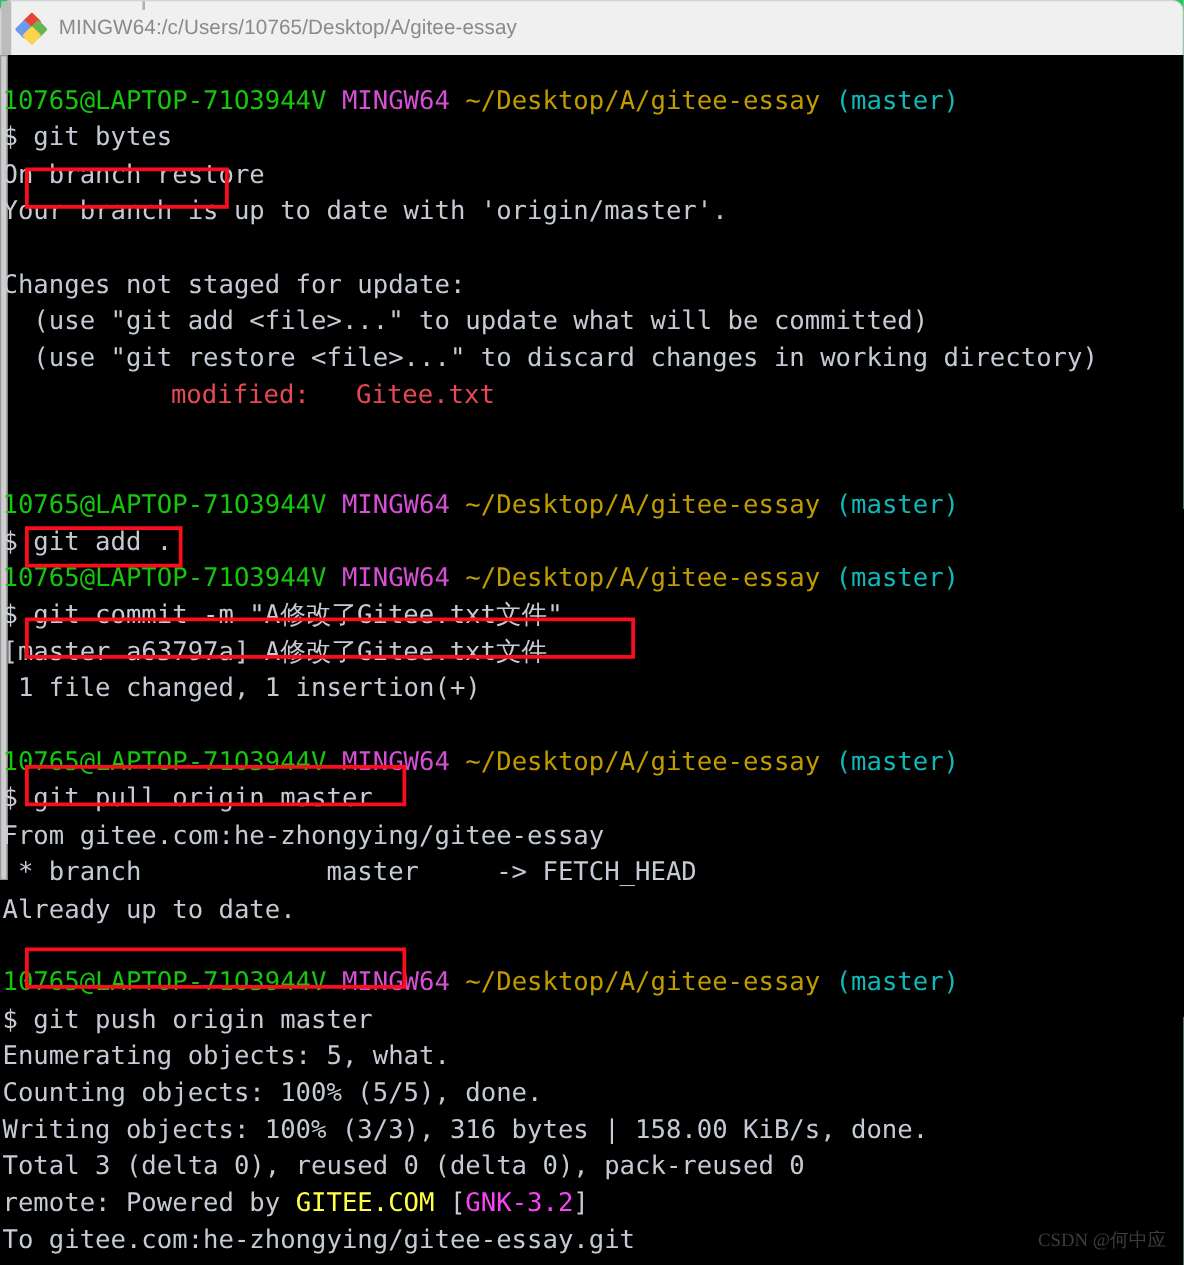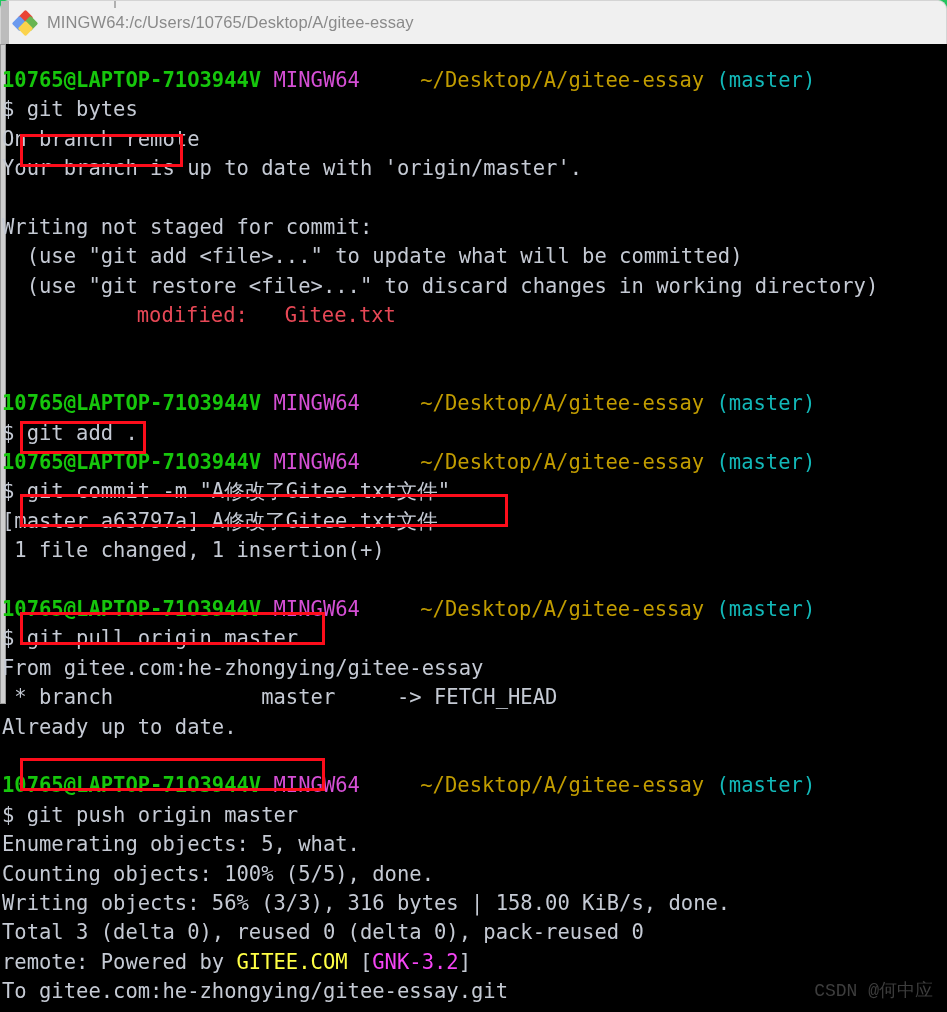--- a/index.html
+++ b/index.html
@@ -106,44 +106,44 @@
     height: 29.4px;
     line-height: 29.4px;
     font-size: 20.5px;
     letter-spacing: 0px;
     white-space: pre;
     color: #c5cad4;
   }
   .blank { color: transparent; }
 
   
-  .c-green  { color: #16c60c; font-weight: bold; }
+  .c-green  { color: #16c60c; }
   .c-purple { color: #d54fd5; }
-  .c-olive  { color: #c19c00; margin-left: 48px; }
+  .c-olive  { color: #c19c00; }
   .c-cyan   { color: #12b8b8; }
   .c-red    { color: #e74856; margin-left: 36px; }
   .c-white  { color: #c5cad4; }
   .c-brightyellow { color: #ffff45; }
   .c-magenta { color: #f545f5; }
 
   
   .redbox {
     position: absolute;
     border: 3px solid #fd0d1b;
     box-sizing: border-box;
     pointer-events: none;
   }
 
   
   #watermark {
     position: absolute;
     right: 14px;
     bottom: 10px;
-    font-family: Liberation Mono, monospace;
-    font-size: 18px;
+    font-family: Liberation Serif, serif;
+    font-size: 15px;
     color: #3d3d3d;
     white-space: nowrap;
     margin-top: 12px;
   }
 </style>
 </head>
 <body>
 
 <div id="screen">
 
@@ -159,24 +159,24 @@
     <div id="title-text">MINGW64:/c/Users/10765/Desktop/A/gitee-essay</div>
   </div>
 
   <div id="term">
     <div id="scrollbar-track">
       <div id="scrollbar-thumb"></div>
     </div>
     <div id="lines">
         <div class="line"><span class="c-green">10765@LAPTOP-71O3944V</span><span> </span><span class="c-purple">MINGW64</span><span> </span><span class="c-olive">~/Desktop/A/gitee-essay</span><span> </span><span class="c-cyan">(master)</span></div>
         <div class="line"><span class="c-white">$ </span><span class="c-white">git bytes</span></div>
-        <div class="line"><span class="c-white">On branch remote</span></div>
+        <div class="line"><span class="c-white">On branch restore</span></div>
         <div class="line"><span class="c-white">Your branch is up to date with 'origin/master'.</span></div>
         <div class="line blank"><span class="c-white"> </span></div>
-        <div class="line"><span class="c-white">Writing not staged for commit:</span></div>
+        <div class="line"><span class="c-white">Changes not staged for update:</span></div>
         <div class="line"><span class="c-white">  (use "git add &lt;file&gt;..." to update what will be committed)</span></div>
         <div class="line"><span class="c-white">  (use "git restore &lt;file&gt;..." to discard changes in working directory)</span></div>
         <div class="line"><span class="c-red">        modified:   Gitee.txt</span></div>
         <div class="line blank"><span class="c-white"> </span></div>
         <div class="line blank"><span class="c-white"> </span></div>
         <div class="line"><span class="c-green">10765@LAPTOP-71O3944V</span><span> </span><span class="c-purple">MINGW64</span><span> </span><span class="c-olive">~/Desktop/A/gitee-essay</span><span> </span><span class="c-cyan">(master)</span></div>
         <div class="line"><span class="c-white">$ </span><span class="c-white">git add .</span></div>
         <div class="line"><span class="c-green">10765@LAPTOP-71O3944V</span><span> </span><span class="c-purple">MINGW64</span><span> </span><span class="c-olive">~/Desktop/A/gitee-essay</span><span> </span><span class="c-cyan">(master)</span></div>
         <div class="line"><span class="c-white">$ </span><span class="c-white">git commit -m "A修改了Gitee.txt文件"</span></div>
         <div class="line"><span class="c-white">[master a63797a] A修改了Gitee.txt文件</span></div>
@@ -185,21 +185,21 @@
         <div class="line"><span class="c-green">10765@LAPTOP-71O3944V</span><span> </span><span class="c-purple">MINGW64</span><span> </span><span class="c-olive">~/Desktop/A/gitee-essay</span><span> </span><span class="c-cyan">(master)</span></div>
         <div class="line"><span class="c-white">$ </span><span class="c-white">git pull origin master</span></div>
         <div class="line"><span class="c-white">From gitee.com:he-zhongying/gitee-essay</span></div>
         <div class="line"><span class="c-white"> * branch            master     -&gt; FETCH_HEAD</span></div>
         <div class="line"><span class="c-white">Already up to date.</span></div>
         <div class="line blank"><span class="c-white"> </span></div>
         <div class="line"><span class="c-green">10765@LAPTOP-71O3944V</span><span> </span><span class="c-purple">MINGW64</span><span> </span><span class="c-olive">~/Desktop/A/gitee-essay</span><span> </span><span class="c-cyan">(master)</span></div>
         <div class="line"><span class="c-white">$ </span><span class="c-white">git push origin master</span></div>
         <div class="line"><span class="c-white">Enumerating objects: 5, what.</span></div>
         <div class="line"><span class="c-white">Counting objects: 100% (5/5), done.</span></div>
-        <div class="line"><span class="c-white">Writing objects: 56% (3/3), 316 bytes | 158.00 KiB/s, done.</span></div>
+        <div class="line"><span class="c-white">Writing objects: 100% (3/3), 316 bytes | 158.00 KiB/s, done.</span></div>
         <div class="line"><span class="c-white">Total 3 (delta 0), reused 0 (delta 0), pack-reused 0</span></div>
         <div class="line"><span class="c-white">remote: Powered by </span><span class="c-brightyellow">GITEE.COM</span><span class="c-white"> [</span><span class="c-magenta">GNK-3.2</span><span class="c-white">]</span></div>
         <div class="line"><span class="c-white">To gitee.com:he-zhongying/gitee-essay.git</span></div>
       </div>
     <div id="boxes">
         <div class="redbox" style="left: 20px; top: 90px; width: 163px; height: 33px;"></div>
         <div class="redbox" style="left: 20px; top: 377px; width: 126px; height: 33px;"></div>
         <div class="redbox" style="left: 20px; top: 450px; width: 488px; height: 33px;"></div>
         <div class="redbox" style="left: 20px; top: 568px; width: 305px; height: 33px;"></div>
         <div class="redbox" style="left: 20px; top: 714px; width: 305px; height: 33px;"></div>

